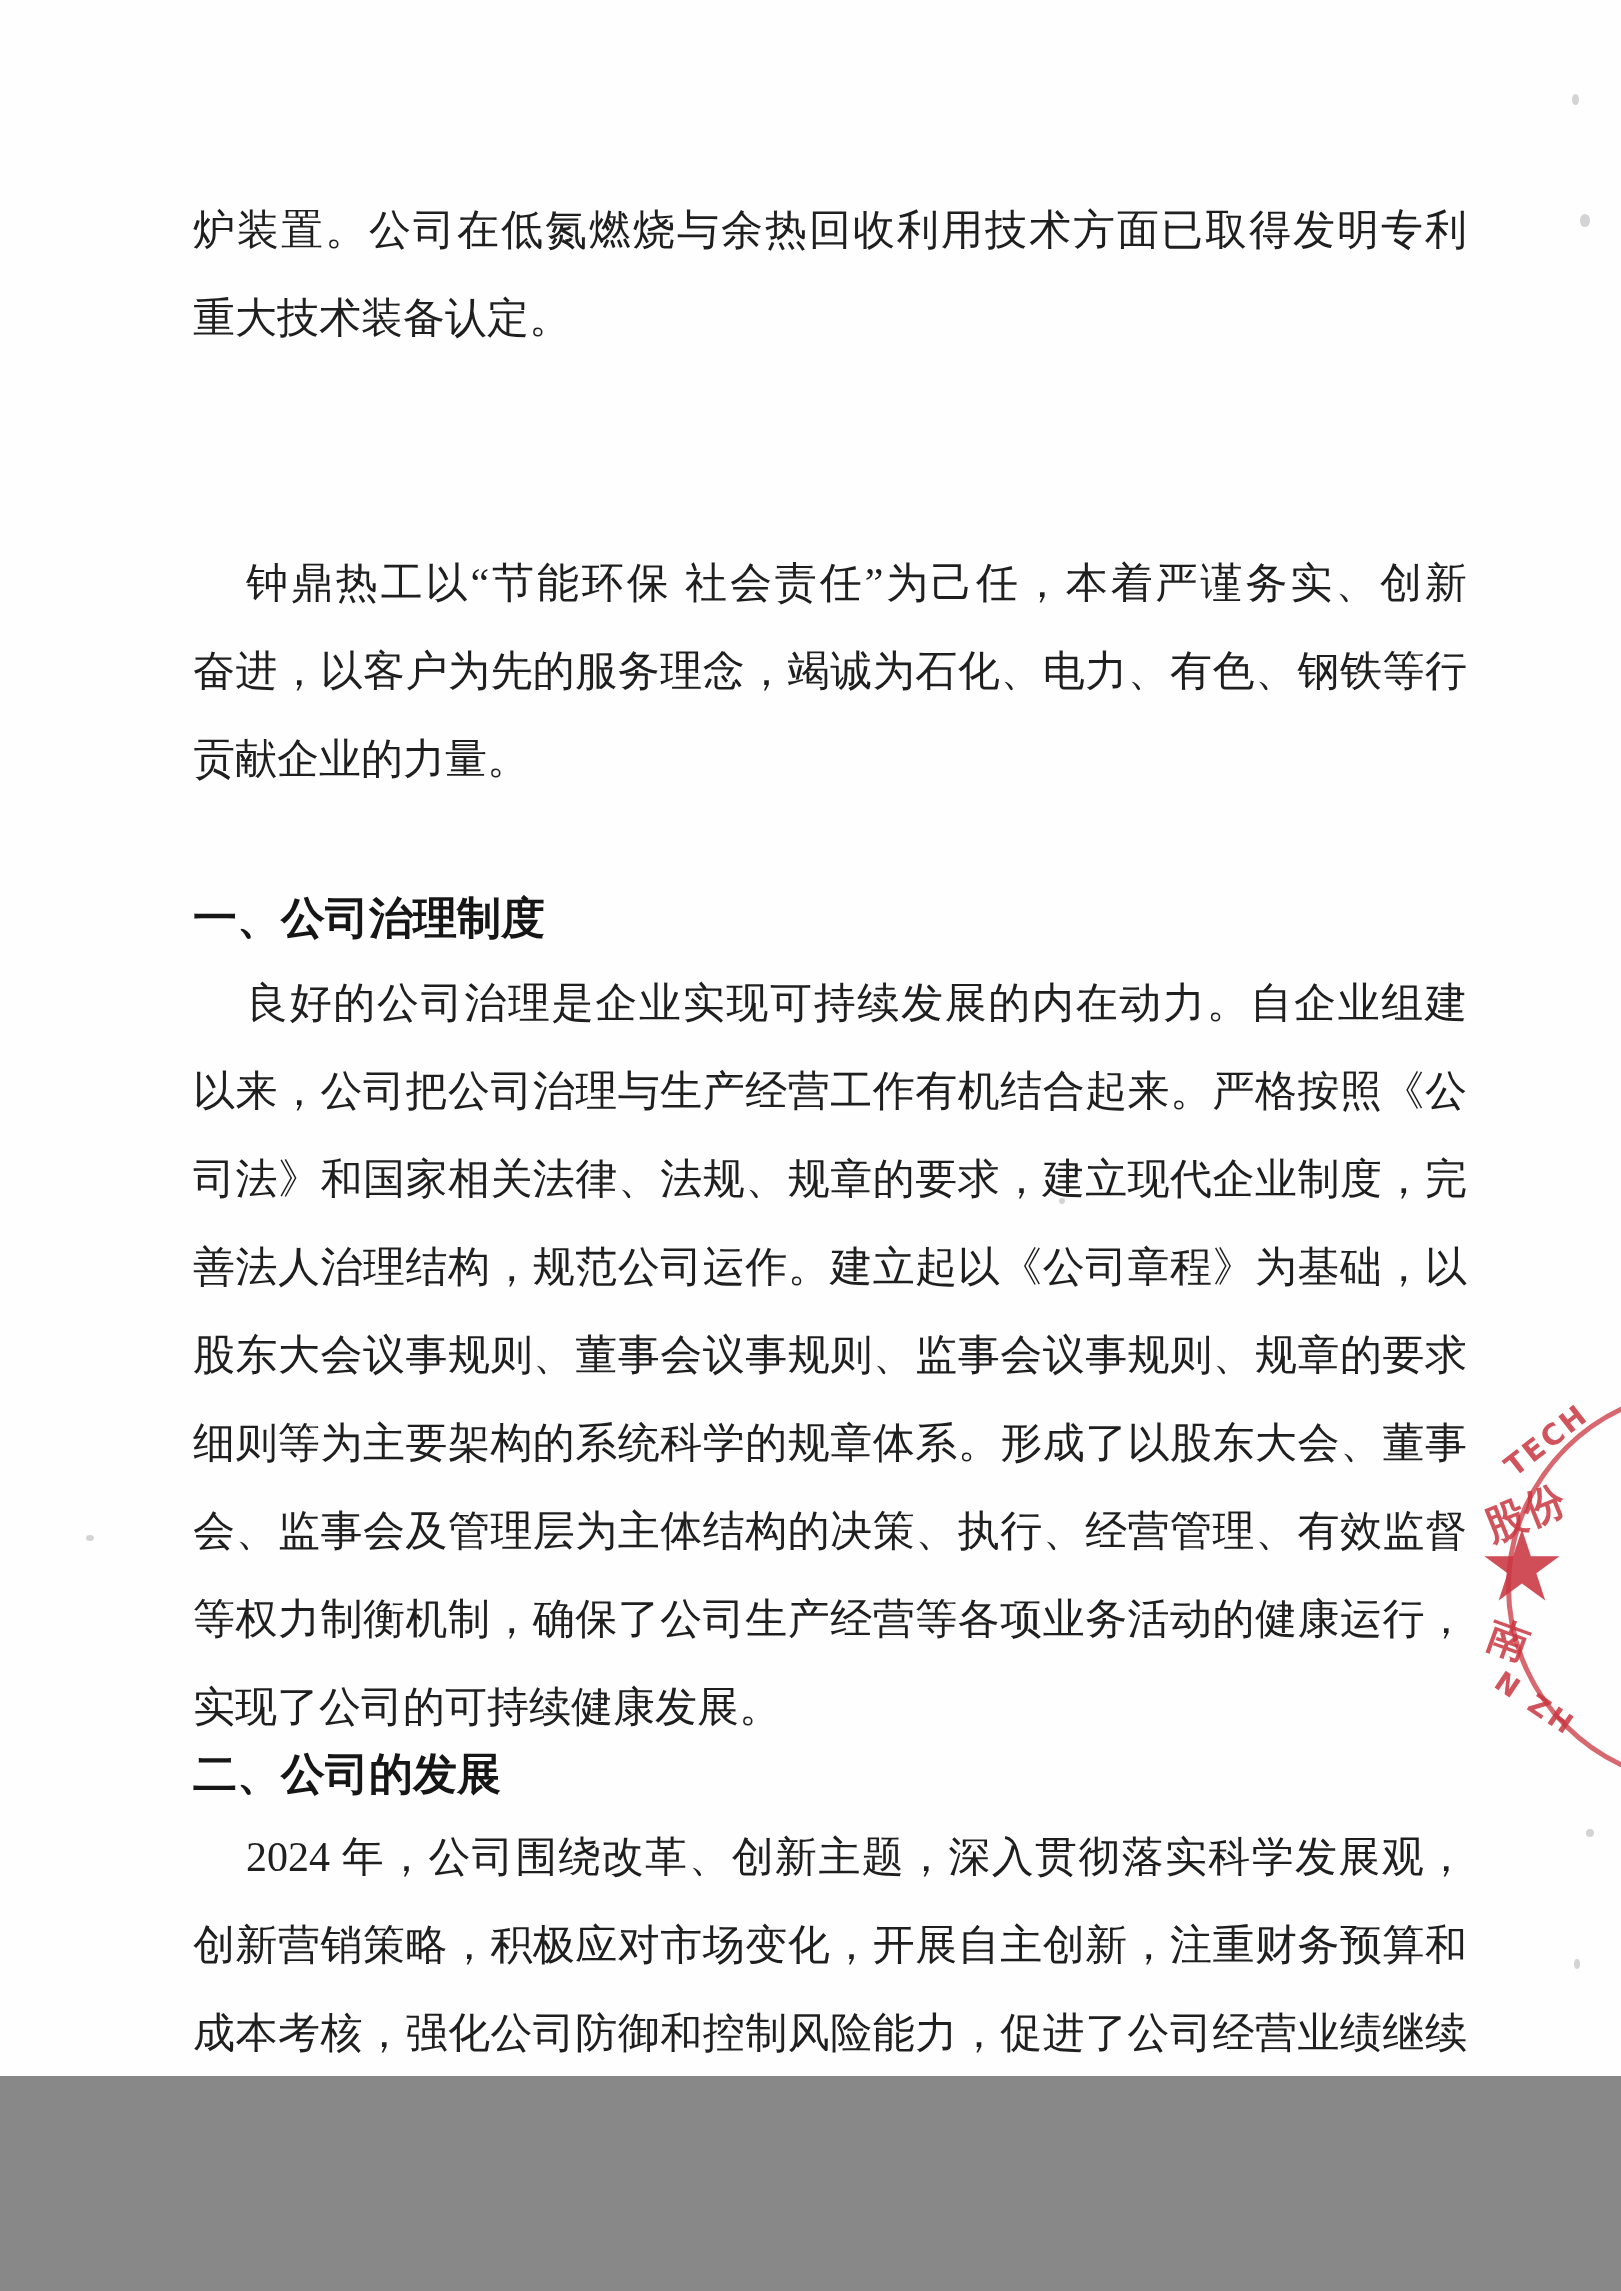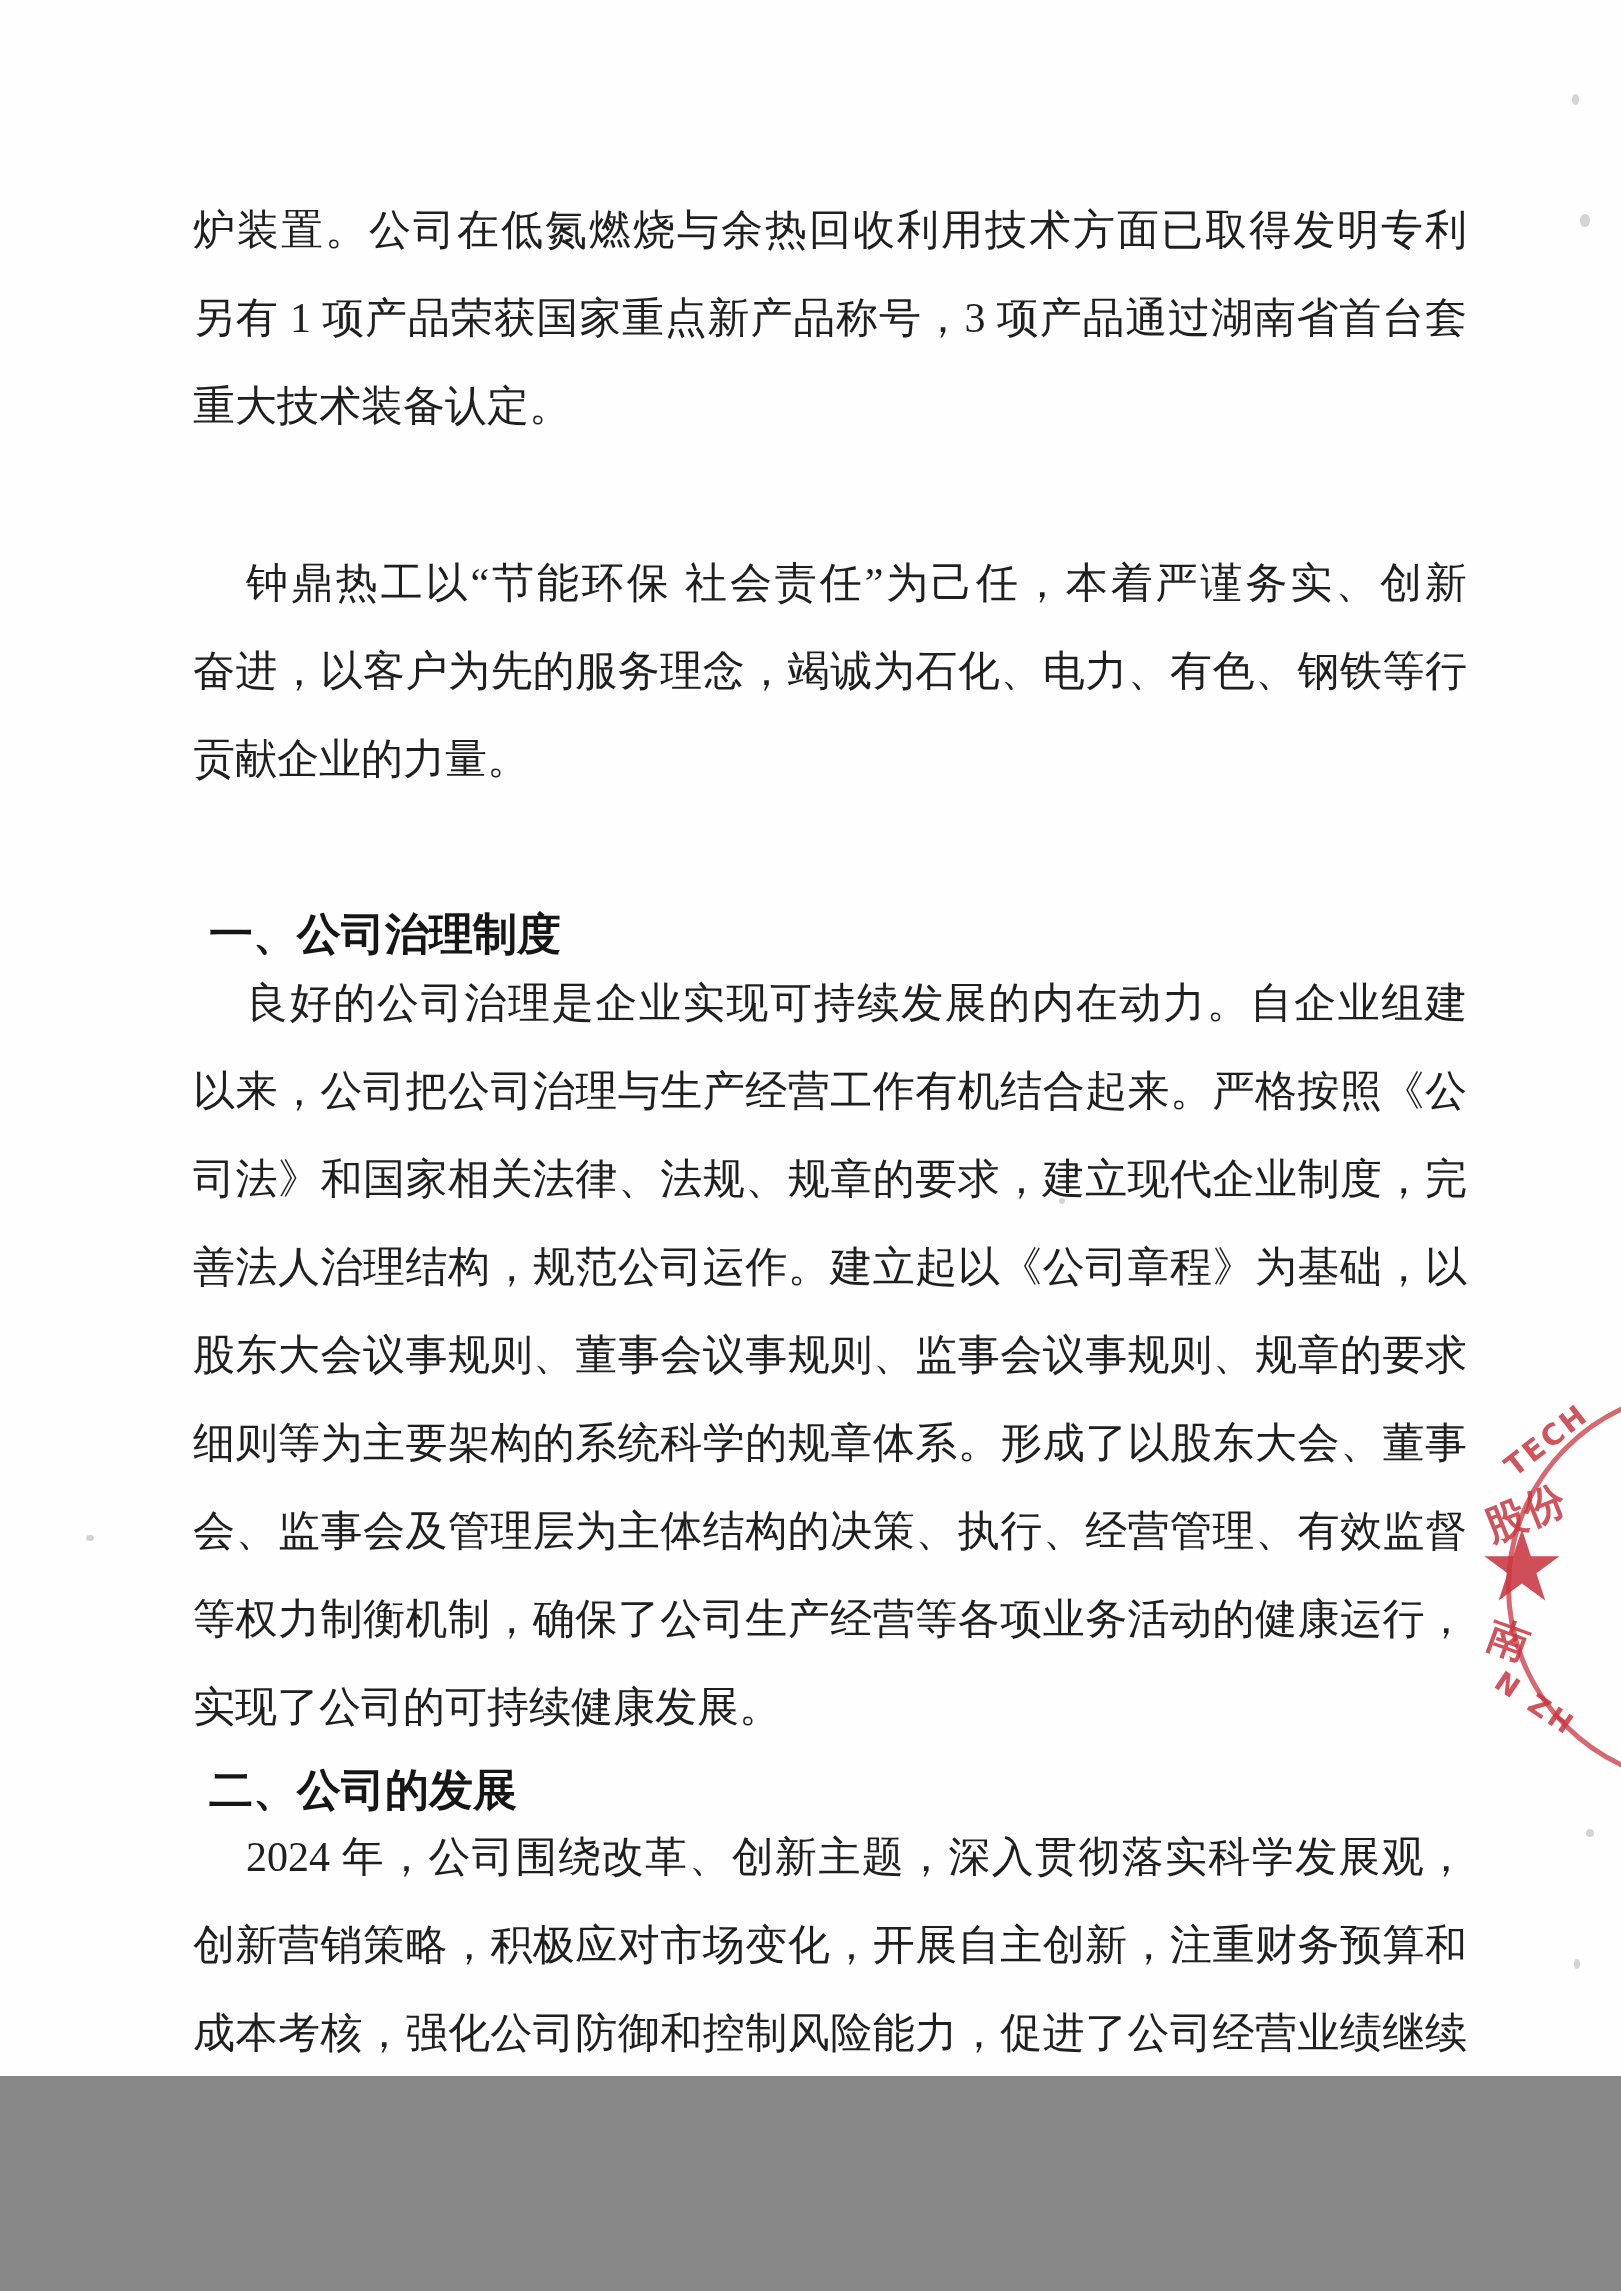--- a/index.html
+++ b/index.html
@@ -19,21 +19,21 @@
     height:88px;
     text-align:justify;
     text-align-last:justify;
     white-space:normal;
     overflow:hidden;
   }
   .line.indent{padding-left:53px;}
   .line.last{text-align:center;text-align-last:left;}
   .heading{
     position:absolute;left:193px;width:1274px;
-    margin:16px;
+    margin:0;
     font-size:44px;font-weight:bold;
     line-height:88px;height:88px;
     color:#161616;
   }
   
   .stamp{position:absolute;pointer-events:none;}
   .stamp-ring{
     left:1506px;top:1388px;width:388px;height:388px;
     border-radius:50%;
     border:5.9px solid rgba(201,53,64,0.75);
@@ -62,21 +62,20 @@
   .s5{left:1574px;top:1959px;width:5.9px;height:9.8px;}
   .s6{left:86px;top:1535px;width:7.8px;height:5.9px;}
 </style>
 </head>
 <body>
 
 <div class="page">
 
   <div class="block" style="top:186px">
     <div class="line">炉装置。公司在低氮燃烧与余热回收利用技术方面已取得发明专利</div>
-    <div class="line">另有 1 项产品荣获国家重点新产品称号，3 项产品通过湖南省首台套</div>
     <div class="line last">重大技术装备认定。</div>
   </div>
 
   <div class="block" style="top:539px">
     <div class="line indent">钟鼎热工以“节能环保 社会责任”为己任，本着严谨务实、创新</div>
     <div class="line">奋进，以客户为先的服务理念，竭诚为石化、电力、有色、钢铁等行</div>
     <div class="line last">贡献企业的力量。</div>
   </div>
 
   <h2 class="heading" style="top:875px">一、公司治理制度</h2>

